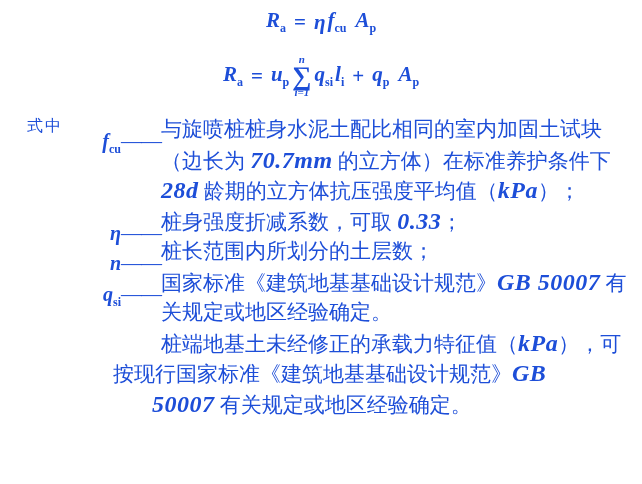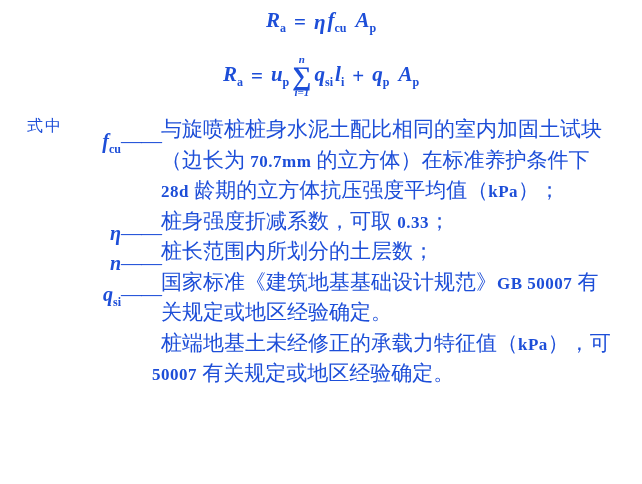--- a/index.html
+++ b/index.html
@@ -59,21 +59,21 @@
     font-style:italic;font-weight:bold;font-size:20px;
   }
   .def-sym .sym sub{font-size:12px;vertical-align:-5px;font-style:normal;}
   .def-sym .dash{letter-spacing:-1px;}
   .def-line{
     height:30.5px;line-height:30.5px;
     white-space:nowrap;
   }
   .def-line.outdent{margin-left:-48px;}
   .def-line.outdent2{margin-left:-9px;}
-  .seg-b{font-weight:bold;font-size:17px;letter-spacing:0.5px;}
+  .seg-b{font-weight:bold;font-size:24px;letter-spacing:0.5px;font-style:italic;}
   .seg-i{font-style:italic;font-weight:bold;font-size:20px;}
 </style>
 </head>
 <body>
 
 <div class="page">
 
   <div class="eq-row eq1">
     <div class="eq-math">
         <span class="mvar">R<sub>a</sub></span>
@@ -130,18 +130,19 @@
       <div class="def-row">
         <div class="def-sym"><span class="sym">q<sub>si</sub></span><span class="dash">——</span></div>
         <div class="def-lines">
           <div class="def-line"><span>国家标准《建筑地基基础设计规范》</span><span class="seg-b">GB 50007</span><span> 有</span></div>
           <div class="def-line"><span>关规定或地区经验确定。</span></div>
         </div>
       </div>
       <div class="def-row">
         <div class="def-lines">
           <div class="def-line"><span>桩端地基土未经修正的承载力特征值（</span><span class="seg-b">kPa</span><span>），可</span></div>
+          <div class="def-line outdent"><span>按现行国家标准《建筑地基基础设计规范》</span><span class="seg-b">GB</span></div>
           <div class="def-line outdent2"><span class="seg-b">50007</span><span> 有关规定或地区经验确定。</span></div>
         </div>
       </div>
     </div>
 
 </div>
 
 </body></html>

